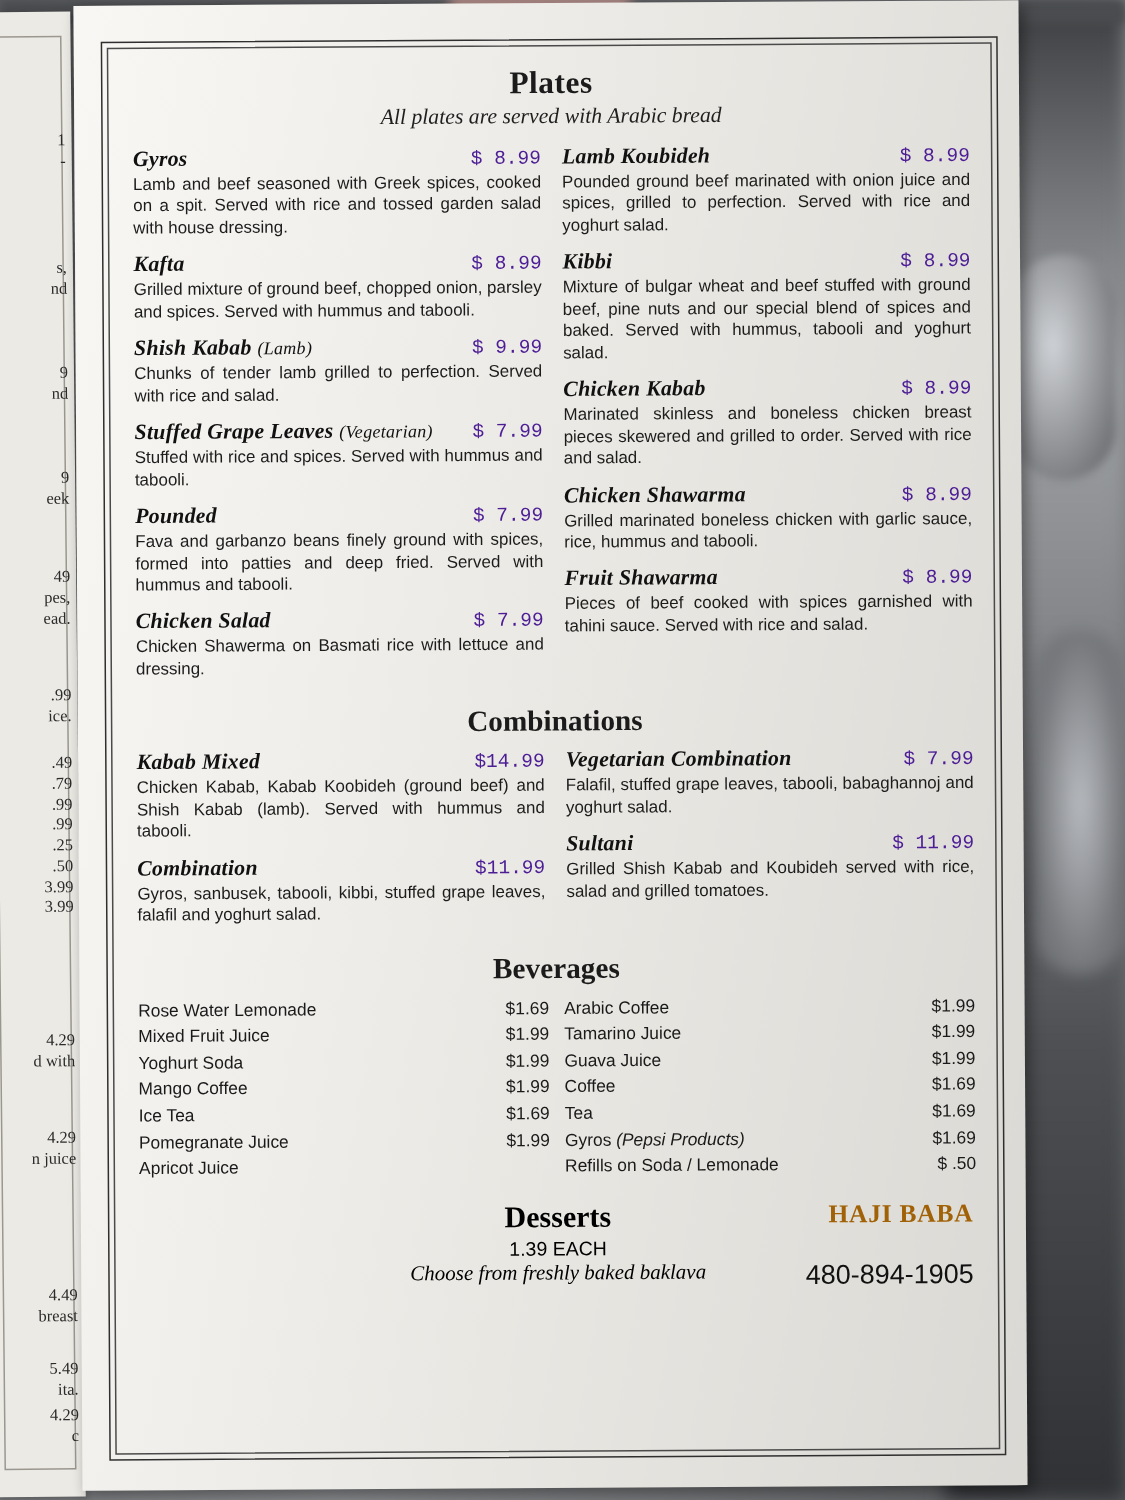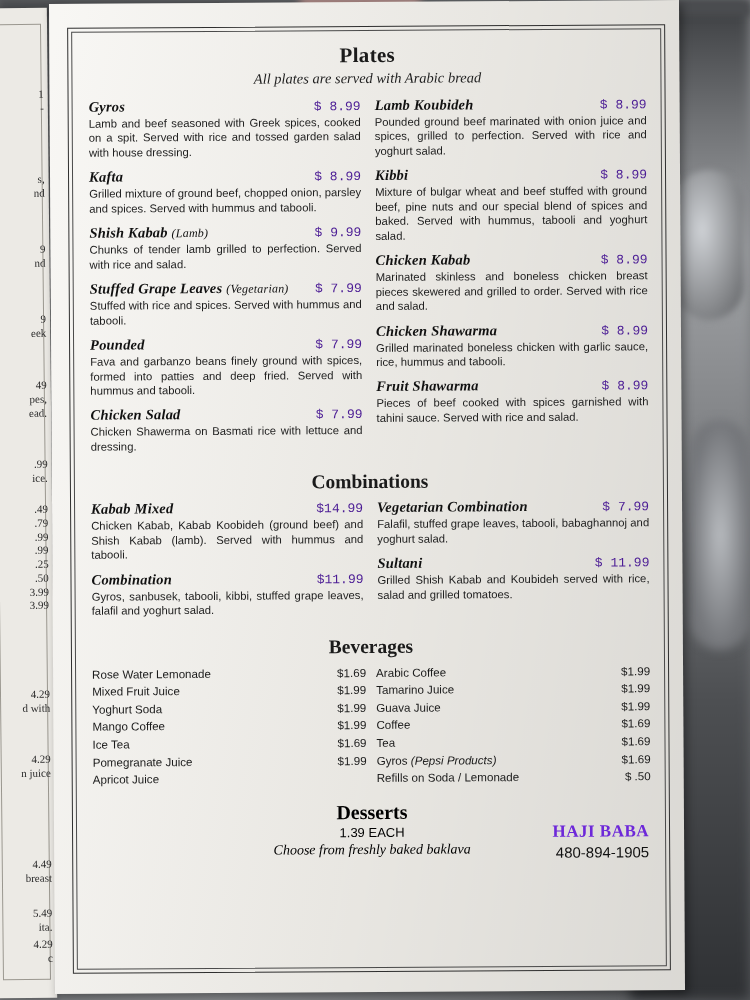--- a/index.html
+++ b/index.html
@@ -239,27 +239,27 @@
     position: absolute;
     right: 2px;
     bottom: -4px;
     text-align: right;
   }
   .brand-name {
     font-family: "Liberation Serif", serif;
     font-weight: bold;
     font-size: 17px;
     letter-spacing: .5px;
-    color: #6d28d9;
+    color: #a16207;
   }
   .brand-phone {
     font-family: "Liberation Sans", sans-serif;
-    font-size: 15px;
+    font-size: 18px;
     color: #111;
-    margin-top: 2px;
+    margin-top: 20px;
   }
   .h2c {
     text-align: center;
     font-weight: bold;
     font-size: 19.5px;
     margin: 10px 0 6px 0;
     color: #1b1b1b;
   }
 </style>
 </head>

